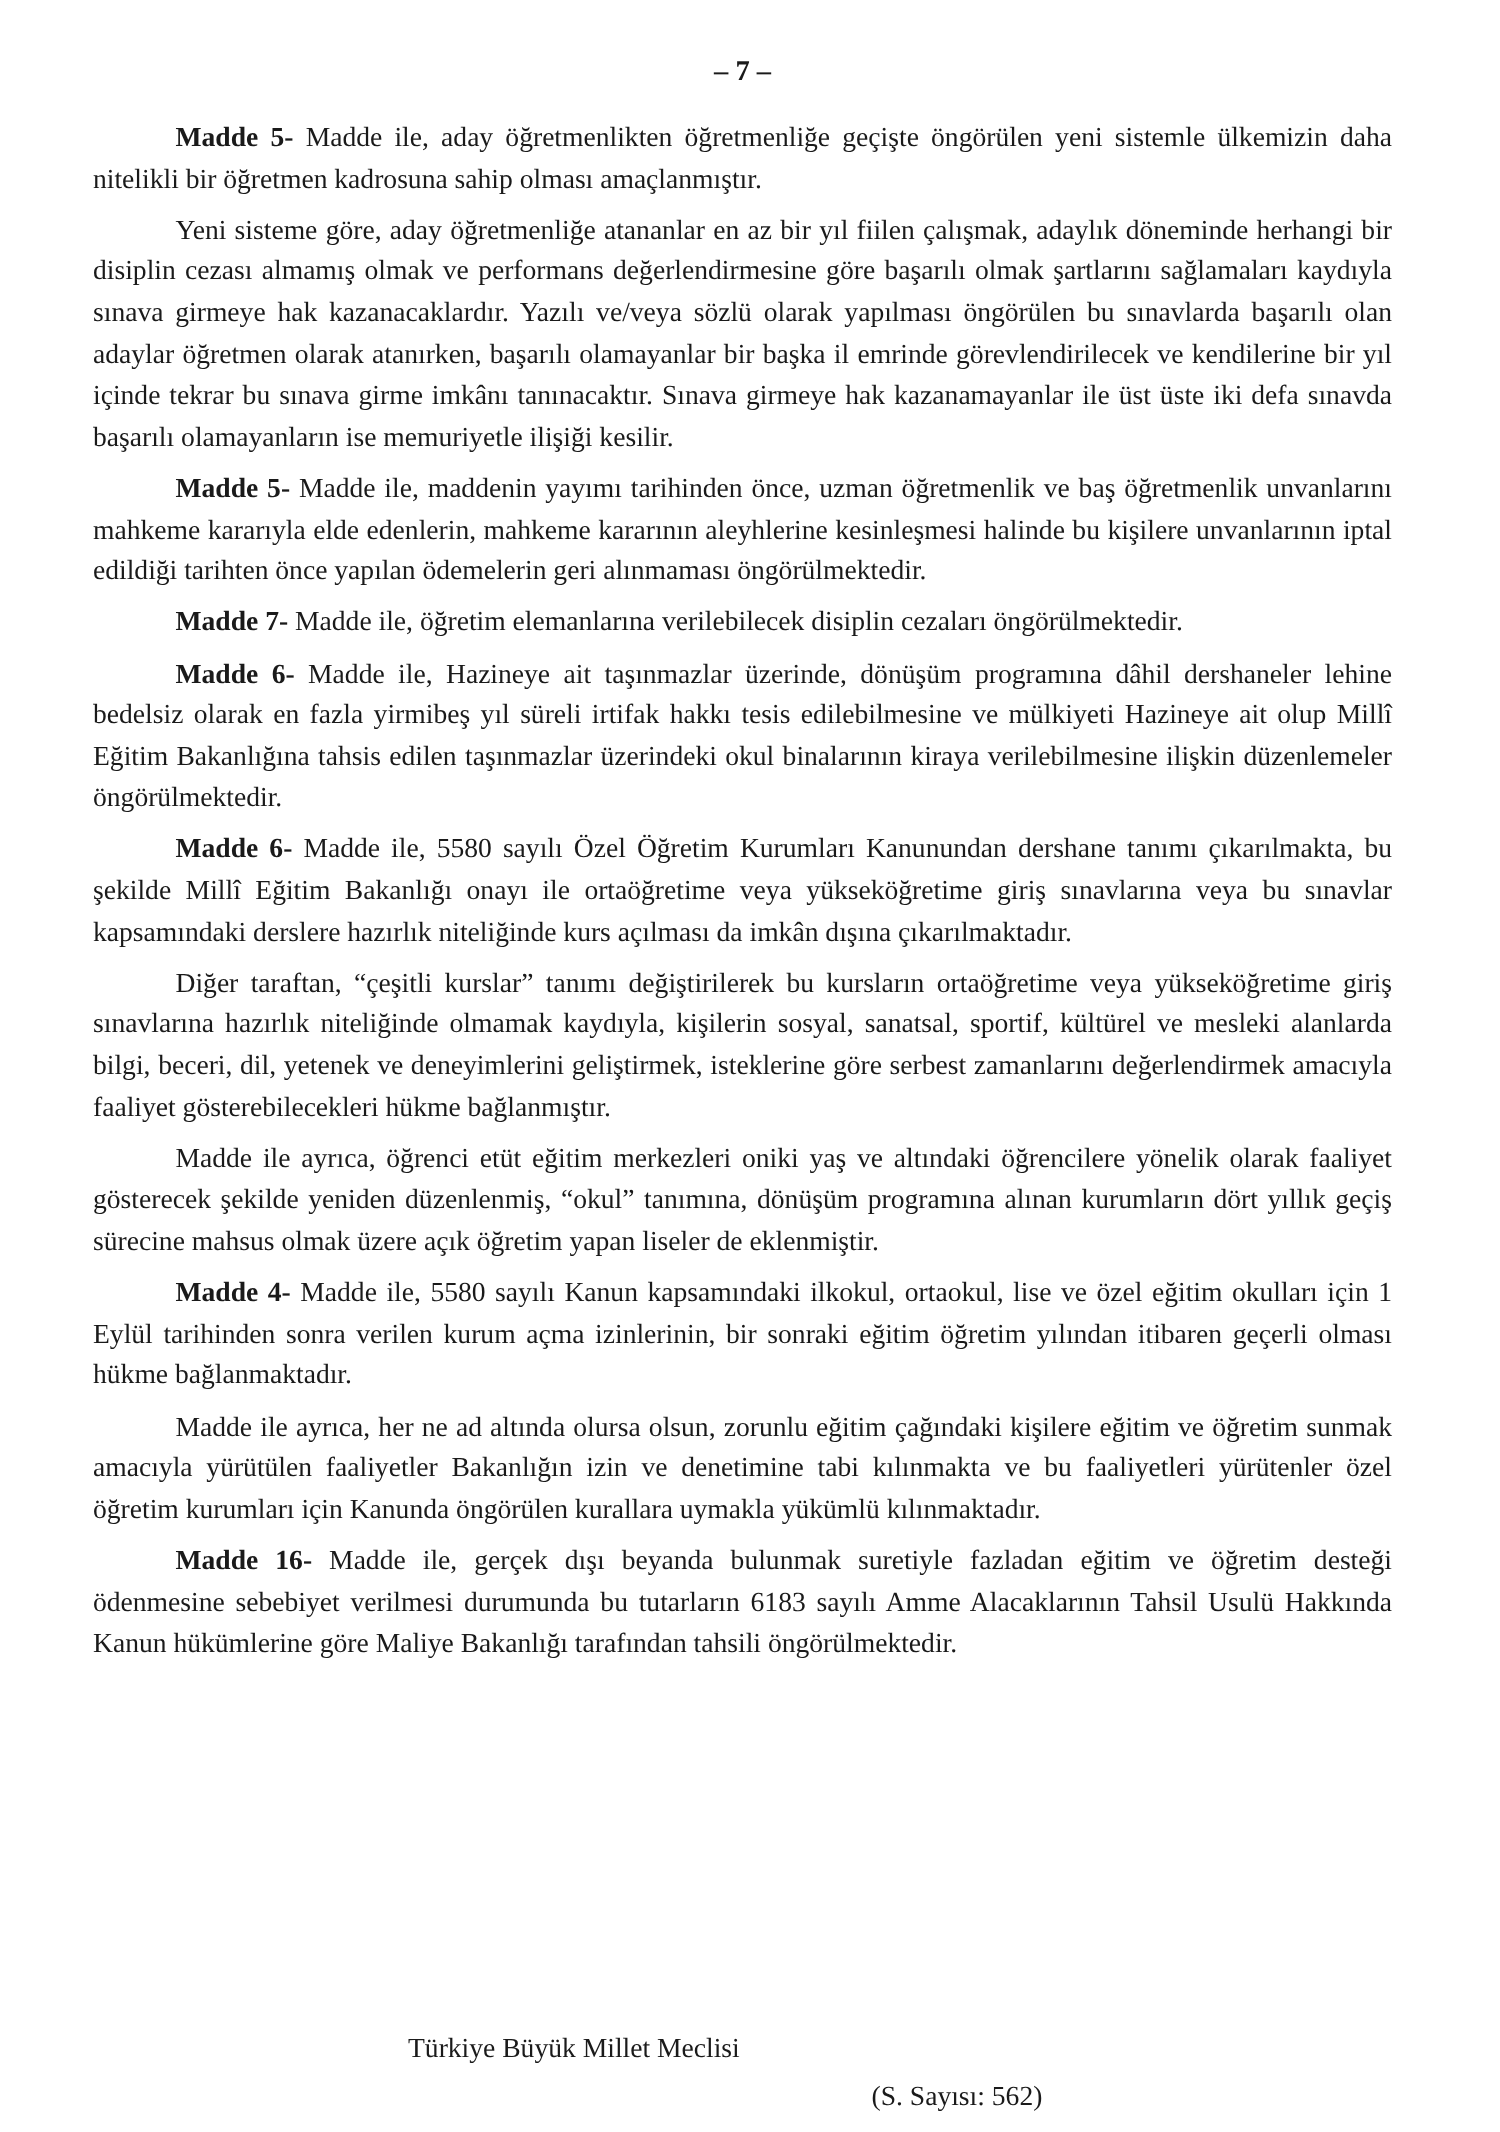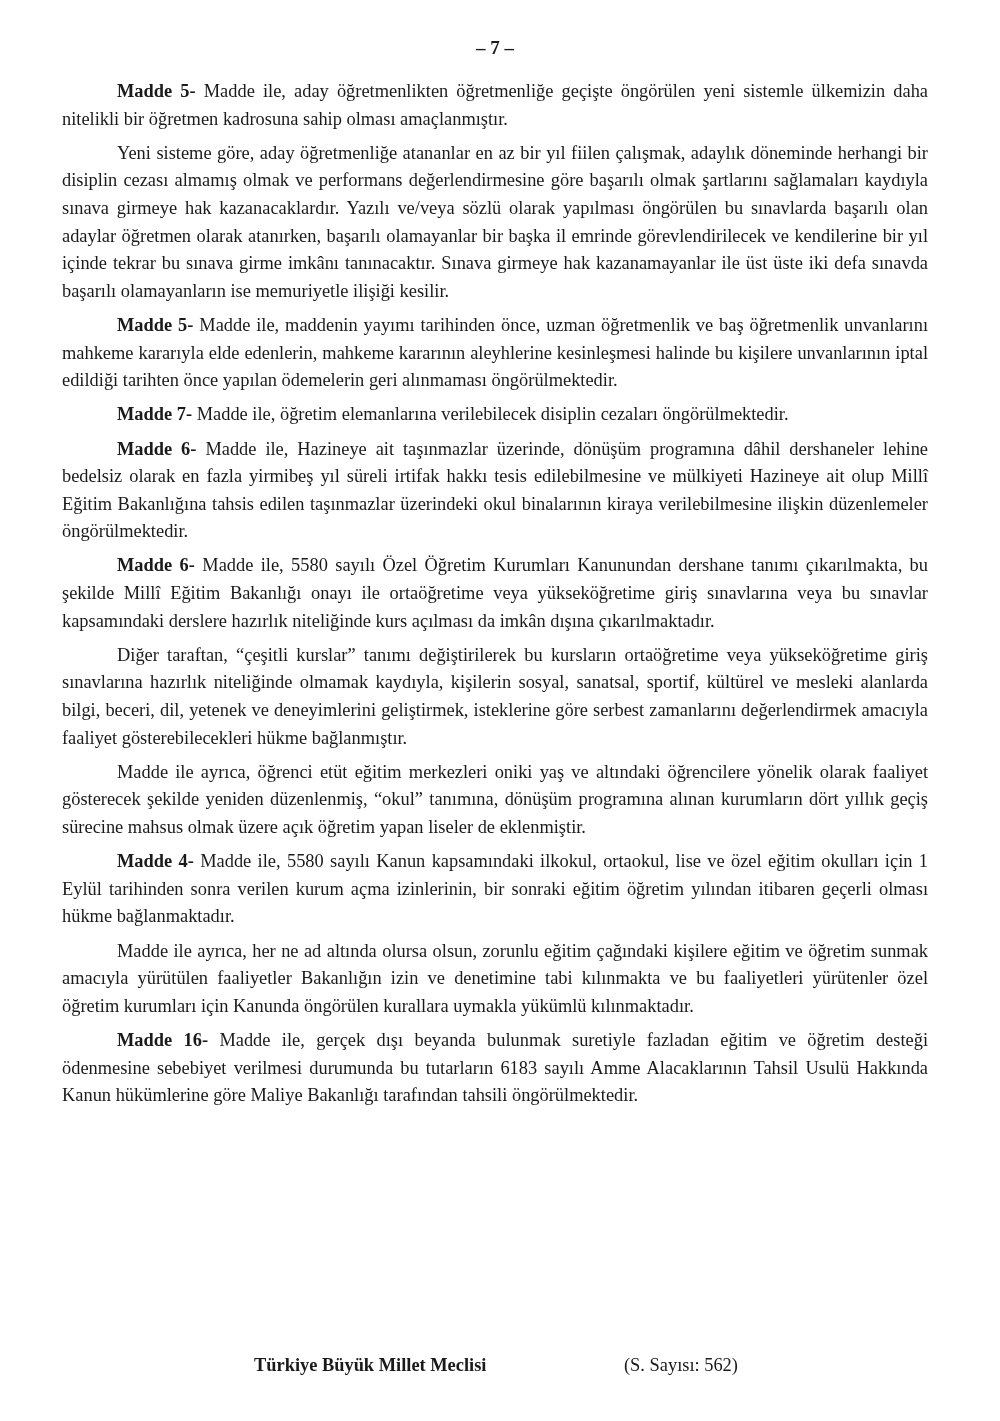--- a/index.html
+++ b/index.html
@@ -14,22 +14,22 @@
     font-weight: bold; font-size: 19px;
   }
   .body { position: absolute; top: 78px; left: 0; width: 866px; }
   .para {
     margin: 0 0 6.6px 0; text-indent: 55px; text-align: justify;
   }
   .para b { font-weight: bold; }
   .footer {
     position: absolute; top: 1352px; left: 0; width: 866px; font-size: 18.4px;
   }
-  .footer-left { position: absolute; left: 192px; font-weight: bold; }
-  .footer-right { position: absolute; left: 562px; }
+  .footer-left { position: absolute; left: 210px; }
+  .footer-right { position: absolute; left: 519px; margin-top: 32px; }
 </style>
 </head>
 <body>
 
 <div class="page">
   <div class="page-number">– 7 –</div>
 
   <div class="body">
     <p class="para"><b>Madde 5-</b><span> Madde ile, aday öğretmenlikten öğretmenliğe geçişte öngörülen yeni sistemle ülkemizin daha nitelikli bir öğretmen kadrosuna sahip olması amaçlanmıştır.</span></p>
     <p class="para"><span>Yeni sisteme göre, aday öğretmenliğe atananlar en az bir yıl fiilen çalışmak, adaylık döneminde herhangi bir disiplin cezası almamış olmak ve performans değerlendirmesine göre başarılı olmak şartlarını sağlamaları kaydıyla sınava girmeye hak kazanacaklardır. Yazılı ve/veya sözlü olarak yapılması öngörülen bu sınavlarda başarılı olan adaylar öğretmen olarak atanırken, başarılı olamayanlar bir başka il emrinde görevlendirilecek ve kendilerine bir yıl içinde tekrar bu sınava girme imkânı tanınacaktır. Sınava girmeye hak kazanamayanlar ile üst üste iki defa sınavda başarılı olamayanların ise memuriyetle ilişiği kesilir.</span></p>

